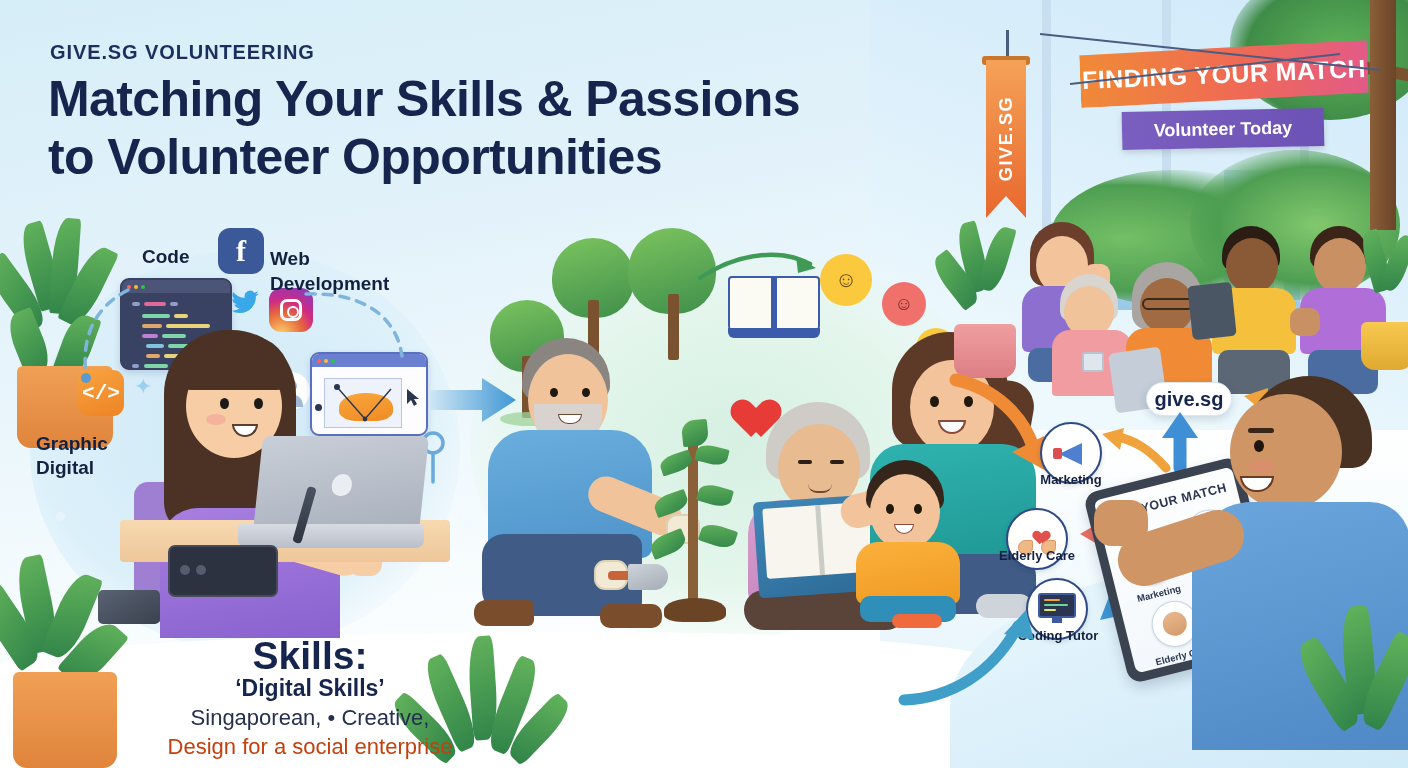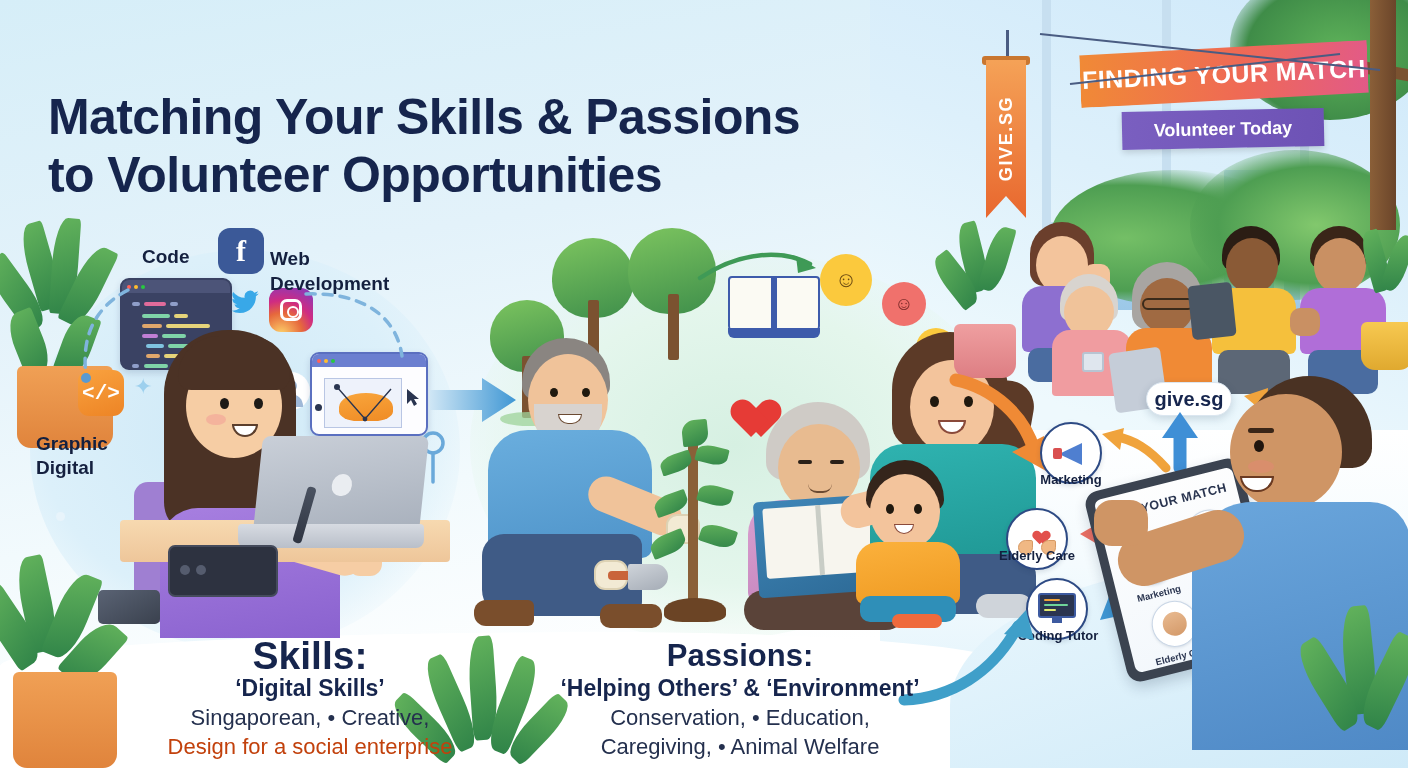--- a/index.html
+++ b/index.html
@@ -45,21 +45,21 @@
     border-radius:70% 0 0 0;
   }
 
   
   .kicker {
     position:absolute; left:50px; top:41px;
     font-size:20px; font-weight:bold; letter-spacing:.9px;
     color:#1a2f5c;
   }
   .headline {
-    position:absolute; left:48px; top:88px; width:820px;
+    position:absolute; left:48px; top:70px; width:820px;
     font-size:50px; line-height:58px; font-weight:bold;
     color:#16254d; letter-spacing:-.6px;
   }
 
   
   .lbl { position:absolute; color:#14203f; font-weight:bold; }
   .win {
     position:absolute; background:#fdfdff; border:2px solid #5a6fc0;
     border-radius:9px; overflow:hidden; box-shadow:0 3px 7px rgba(40,60,110,.18);
   }
@@ -274,20 +274,21 @@
 <div id="stage">
 
   <div class="bg-sky"></div>
   <div class="bg-right-sky"></div>
   <div class="bg-right-floor"></div>
   <div class="bg-left-blob"></div>
   <div class="bg-mid-blob"></div>
   <div class="bg-white-bottom"></div>
   <div class="bg-right-lightblue"></div>
 
+  <div class="kicker">GIVE.SG VOLUNTEERING</div>
   <div class="headline">
     <div>Matching Your Skills &amp; Passions</div>
     <div>to Volunteer Opportunities</div>
   </div>
 
   <div class="plant-pot" style="left:0px;top:218px;width:130px;height:230px;">
     <div class="leaf" style="left:28px;top:4px;width:26px;height:88px;transform:rotate(-16deg);"></div>
     <div class="leaf" style="left:52px;top:0px;width:26px;height:96px;transform:rotate(4deg);"></div>
     <div class="leaf" style="left:2px;top:34px;width:28px;height:82px;transform:rotate(-36deg);"></div>
     <div class="leaf" style="left:74px;top:26px;width:28px;height:84px;transform:rotate(26deg);"></div>
@@ -735,21 +736,15 @@
     <path d="M126 6 L 134 36 L 104 30 Z" fill="#3f9fc9"></path>
   </svg>
 
   <div style="position:absolute;left:110px;top:638px;width:400px;text-align:center;">
     <div style="font-size:39px;font-weight:bold;color:#16254d;line-height:36px;">Skills:</div>
     <div style="font-size:23px;font-weight:bold;color:#16254d;line-height:29px;">‘Digital Skills’</div>
     <div style="font-size:22px;color:#24304e;line-height:29px;">Singaporean, • Creative,</div>
     <div style="font-size:22px;color:#c2410c;line-height:29px;">Design for a social enterprise</div>
   </div>
 
-  <div style="position:absolute;left:520px;top:638px;width:440px;text-align:center;">
-    <div style="font-size:31px;font-weight:bold;color:#16254d;line-height:36px;">Passions:</div>
-    <div style="font-size:23px;font-weight:bold;color:#16254d;line-height:29px;">‘Helping Others’ &amp; ‘Environment’</div>
-    <div style="font-size:22px;color:#24304e;line-height:29px;">Conservation, • Education,</div>
-    <div style="font-size:22px;color:#24304e;line-height:29px;">Caregiving, • Animal Welfare</div>
-  </div>
 
 
 </div>
 
 </body></html>

